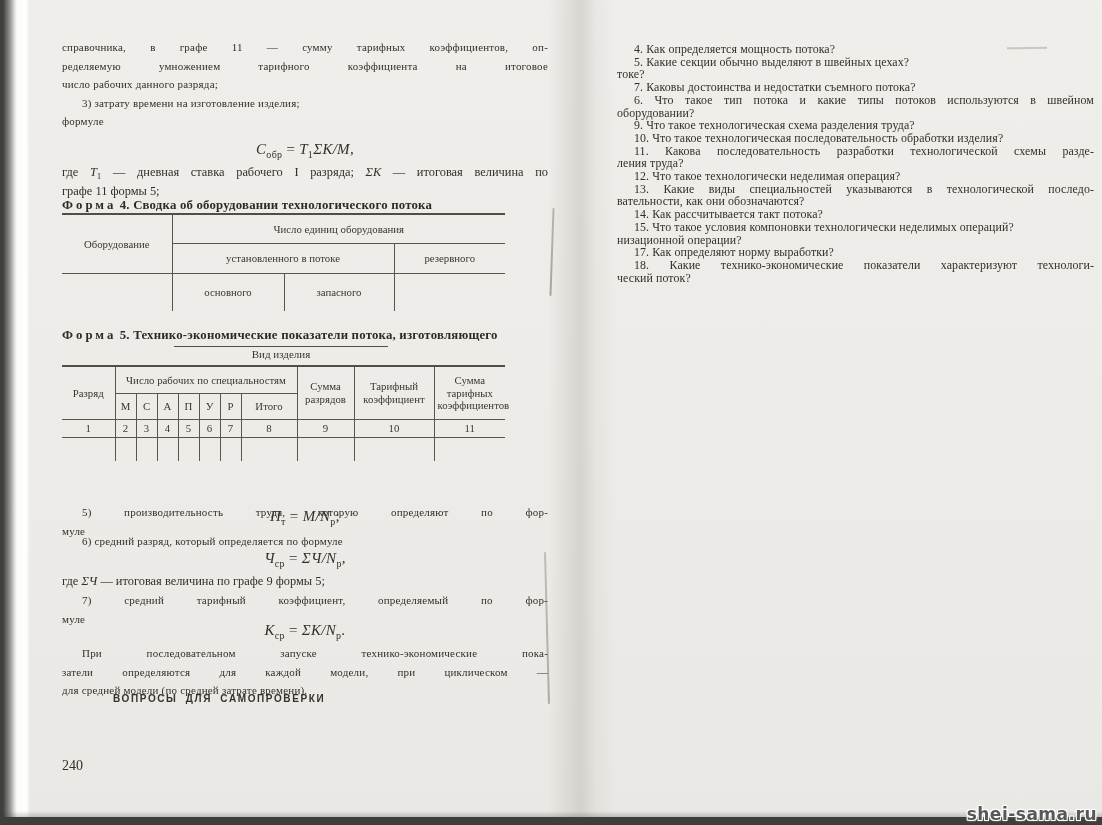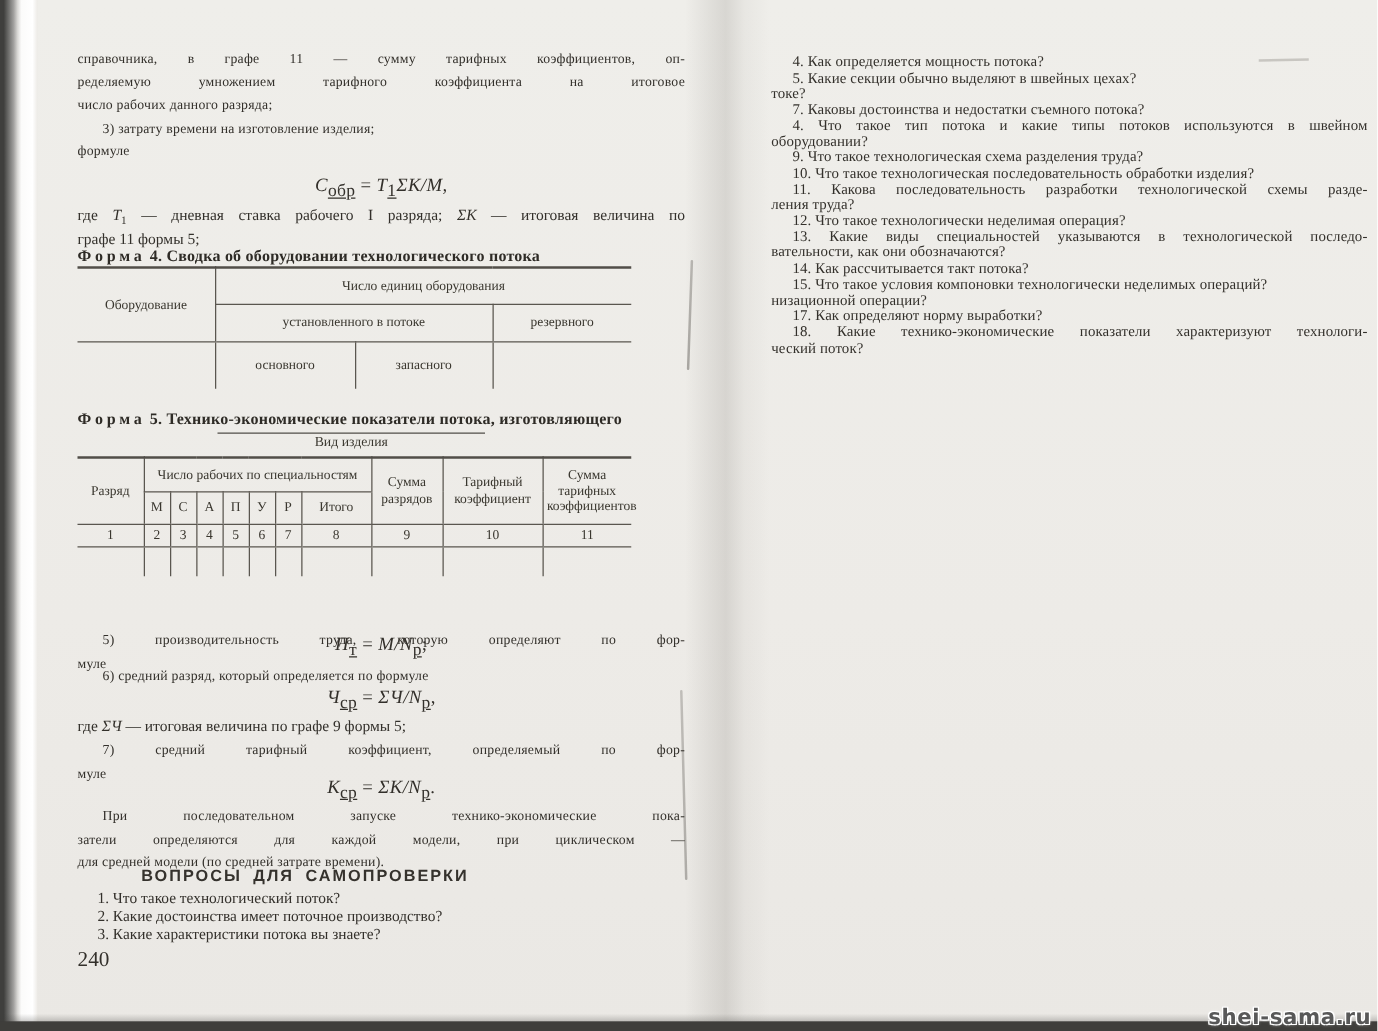--- a/index.html
+++ b/index.html
@@ -29,42 +29,42 @@
   .page-right { left:617px; top:43px; width:477px; height:760px; }
   .blk { position:absolute; left:0; width:100%; }
 
   .bt { font-size:11px; line-height:18.5px; letter-spacing:.2px; }
   .small { font-size:12.4px; line-height:14.8px; }
   .jl { text-align:justify; text-align-last:justify; }
   .ind { text-indent:20px; }
 
   .formula { text-align:center; font-size:15px; letter-spacing:.3px; }
   .formula .fi { font-style:italic; }
-  .formula sub { font-size:14px; font-style:normal;text-decoration:underline; }
+  .formula sub { font-size:10px; font-style:normal; }
 
   .form-title { font-weight:bold; font-size:12.8px; letter-spacing:.2px; color:#2e2b26; }
   .form-title .sp { letter-spacing:3px; }
 
   .tbl { border-collapse:collapse; border-top:2px solid #514e48; width:443px;
          table-layout:fixed; font-size:10.8px; line-height:12.5px; color:#3a372f; }
   .tbl td { text-align:center; vertical-align:middle; padding:1px 3px; }
   .tbl .bl { border-left:1px solid #5a564f; }
   .tbl .hb { border-bottom:1px solid #5a564f; }
 
   .blank-line { border-top:1px solid #514e48; width:214px; margin-left:112px; }
   .blank-cap { width:214px; margin-left:112px; text-align:center; font-size:11px; color:#3a372f; padding-top:1px; }
 
   .q-head { font-family:"Liberation Sans","DejaVu Sans",sans-serif; font-weight:bold;
-            font-size:13px; letter-spacing:1.6px; word-spacing:4px; color:#35322d; margin-left:51px; }
+            font-size:10px; letter-spacing:1.6px; word-spacing:4px; color:#35322d; margin-left:51px; }
   .ql { font-size:11.9px; line-height:12.7px; letter-spacing:.1px; }
   .qlf { text-indent:17px; }
   .lq { font-size:12.3px; line-height:14.6px; }
   .lqf { text-indent:16px; }
 
-  .pagenum { font-size:17px; }
+  .pagenum { font-size:14px; }
 
   .watermark { position:absolute; right:5px; bottom:1px; z-index:5;
     font-family:"DejaVu Sans","Liberation Sans",sans-serif; font-weight:bold;
     font-size:17px; letter-spacing:.5px; color:#585858;
     text-shadow:-1px -1px 0 #fff,1px -1px 0 #fff,-1px 1px 0 #fff,1px 1px 0 #fff,0 0 3px #fff; }
 </style>
 </head>
 <body>
 
 <div class="scan">
@@ -232,44 +232,39 @@
     </div>
 
     <div class="blk" style="top:606px">
       <div class="bt ind jl">При последовательном запуске технико-экономические пока-</div>
       <div class="bt jl">затели определяются для каждой модели, при циклическом —</div>
       <div class="bt">для средней модели (по средней затрате времени).</div>
     </div>
 
     <div class="blk q-head" style="top:655px">ВОПРОСЫ ДЛЯ САМОПРОВЕРКИ</div>
 
-    <div class="blk" style="top:673px">
-      <div class="lq lqf">1. Что такое технологический поток?</div>
-      <div class="lq lqf">2. Какие достоинства имеет поточное производство?</div>
-      <div class="lq lqf">3. Какие характеристики потока вы знаете?</div>
-    </div>
 
     <div class="blk pagenum" style="top:720px">240</div>
   </div>
 
   <div class="page page-right">
     <div>
       <div class="ql qlf">4. Как определяется мощность потока?</div>
     </div>
     <div>
       <div class="ql qlf">5. Какие секции обычно выделяют в швейных цехах?</div>
     </div>
     <div>
       <div class="ql">токе?</div>
     </div>
     <div>
       <div class="ql qlf">7. Каковы достоинства и недостатки съемного потока?</div>
     </div>
     <div>
-      <div class="ql qlf jl">4. Что такое тип потока и какие типы потоков используются в швейном</div>
+      <div class="ql qlf jl">6. Что такое тип потока и какие типы потоков используются в швейном</div>
       <div class="ql">оборудовании?</div>
     </div>
     <div>
       <div class="ql qlf">9. Что такое технологическая схема разделения труда?</div>
     </div>
     <div>
       <div class="ql qlf">10. Что такое технологическая последовательность обработки изделия?</div>
     </div>
     <div>
       <div class="ql qlf jl">11. Какова последовательность разработки технологической схемы разде-</div>

